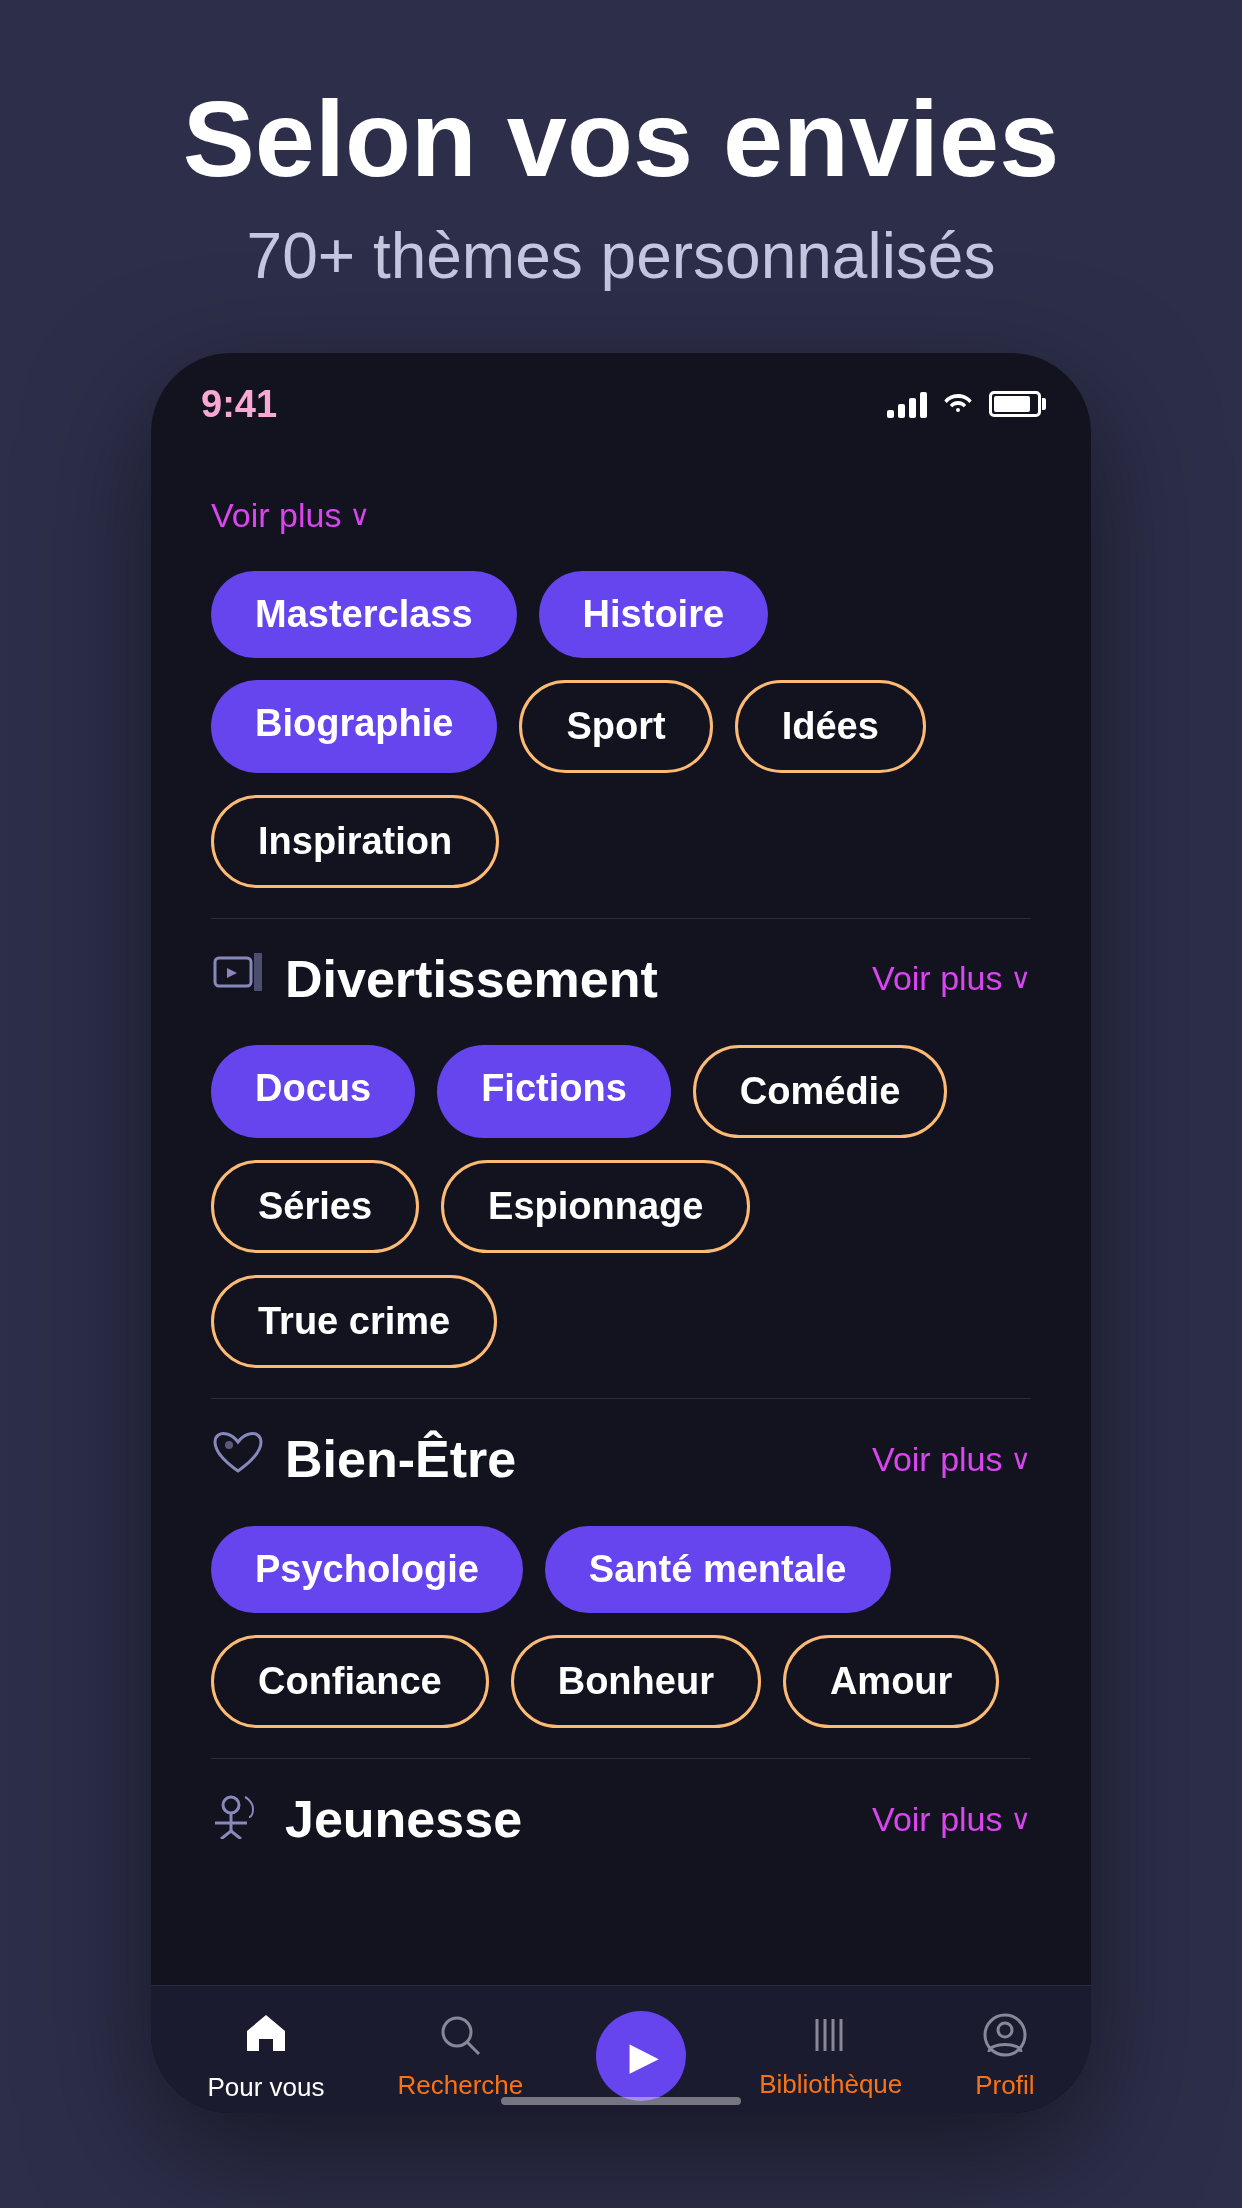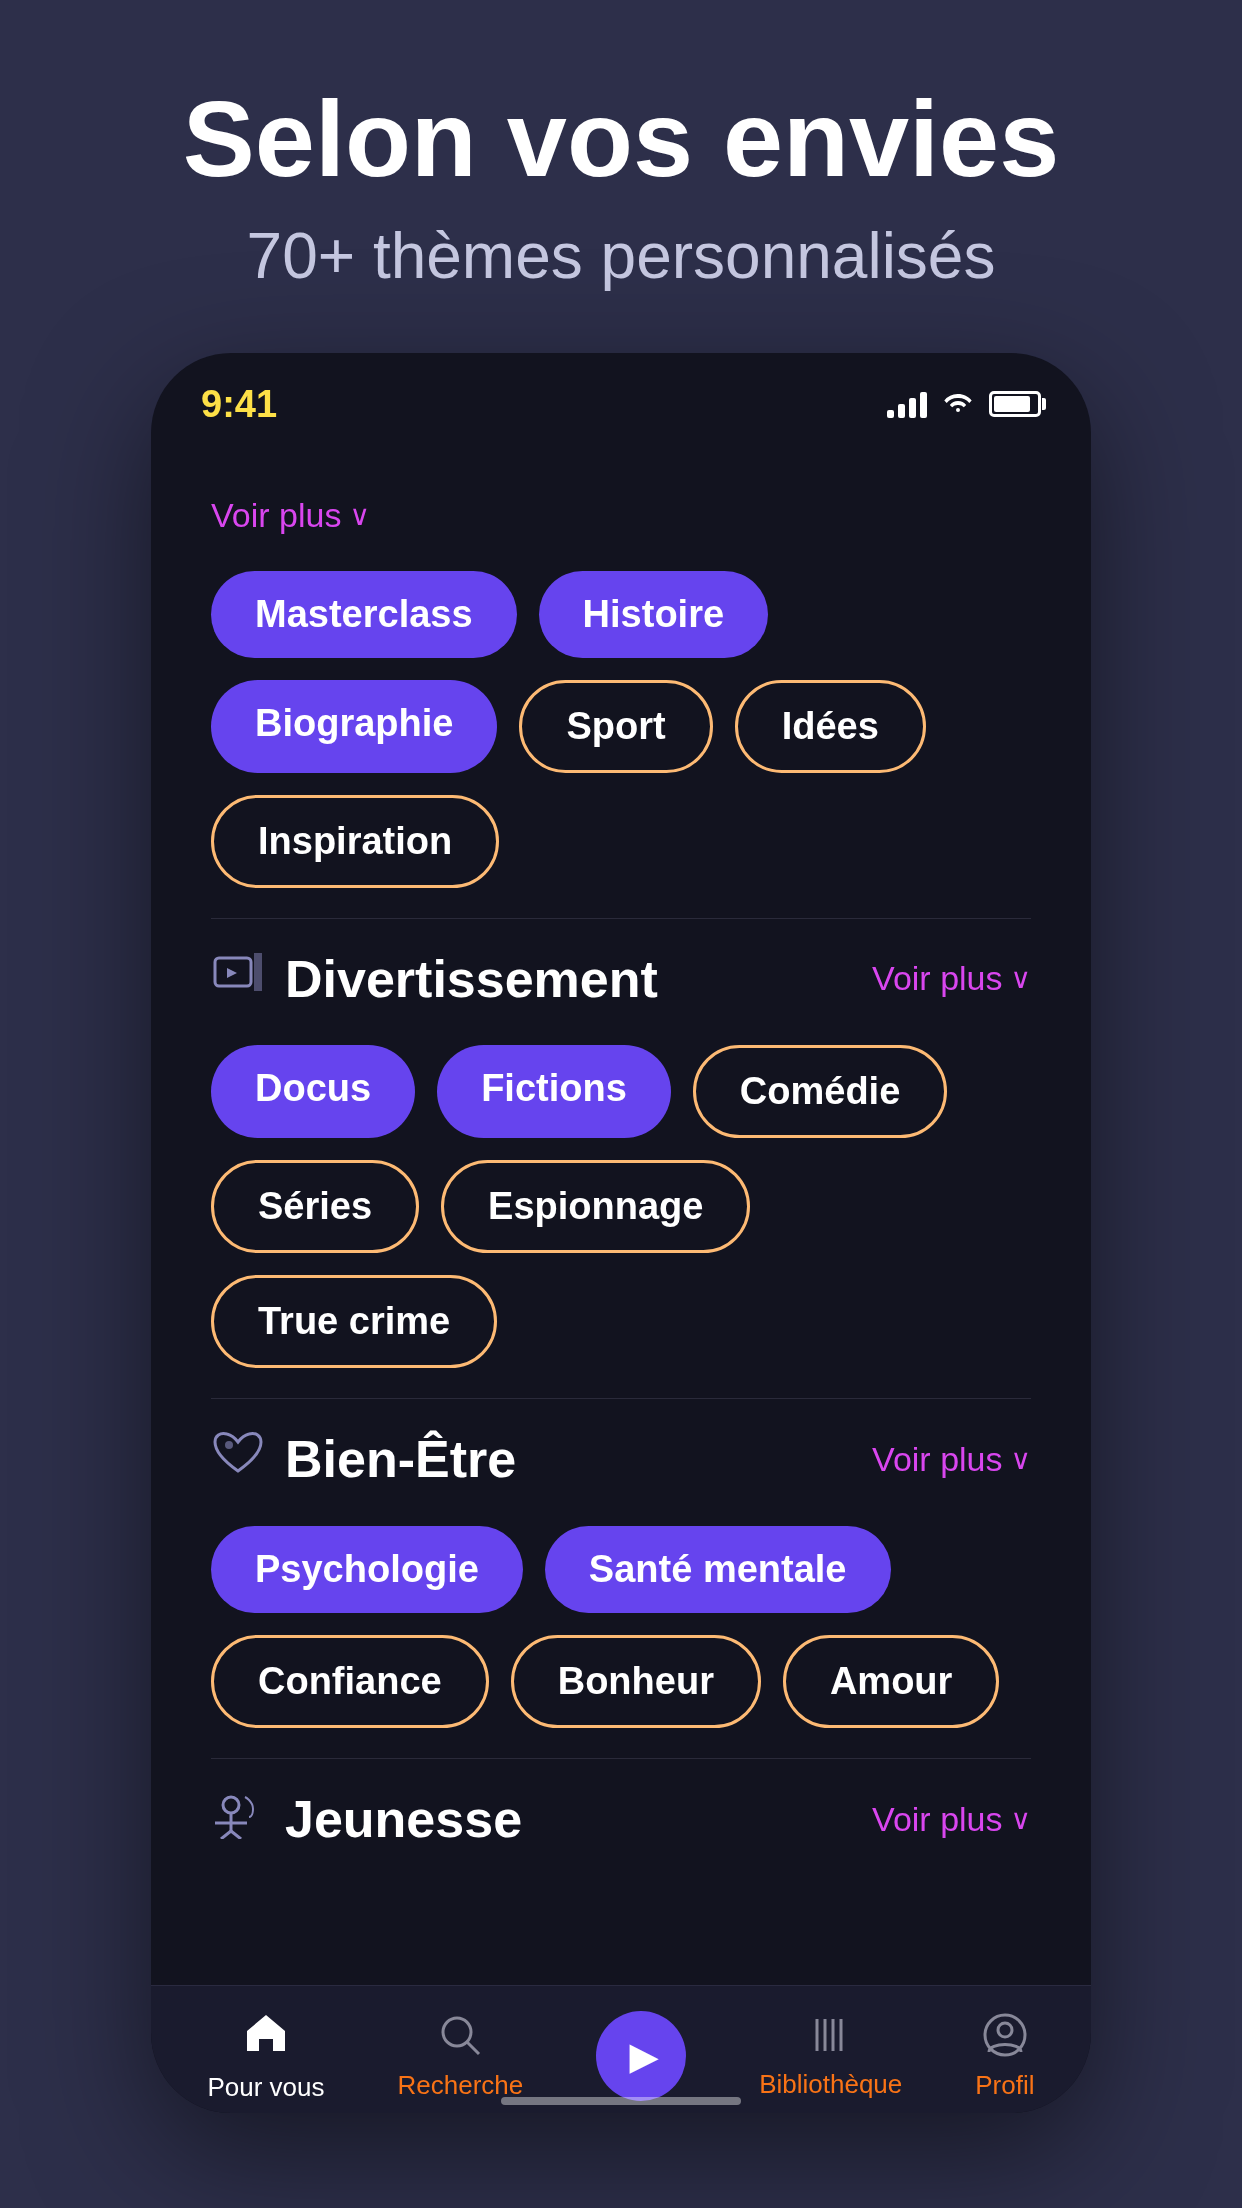--- a/index.html
+++ b/index.html
@@ -51,21 +51,21 @@
     .status-bar {
       display: flex;
       justify-content: space-between;
       align-items: center;
       padding: 30px 50px 10px;
     }
 
     .status-time {
       font-size: 38px;
       font-weight: 600;
-      color: #fde047;
+      color: #f9a8d4;
     }
 
     .status-icons {
       display: flex;
       align-items: center;
       gap: 14px;
     }
 
     .signal-bars {
       display: flex;

